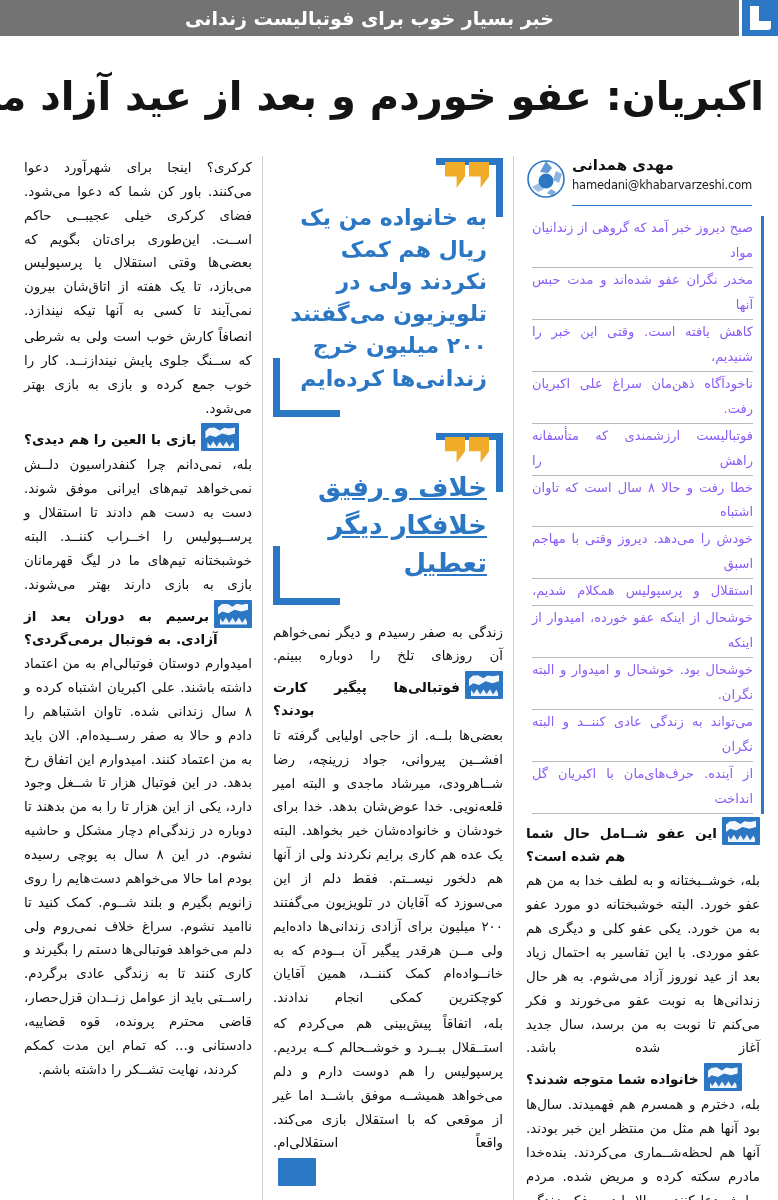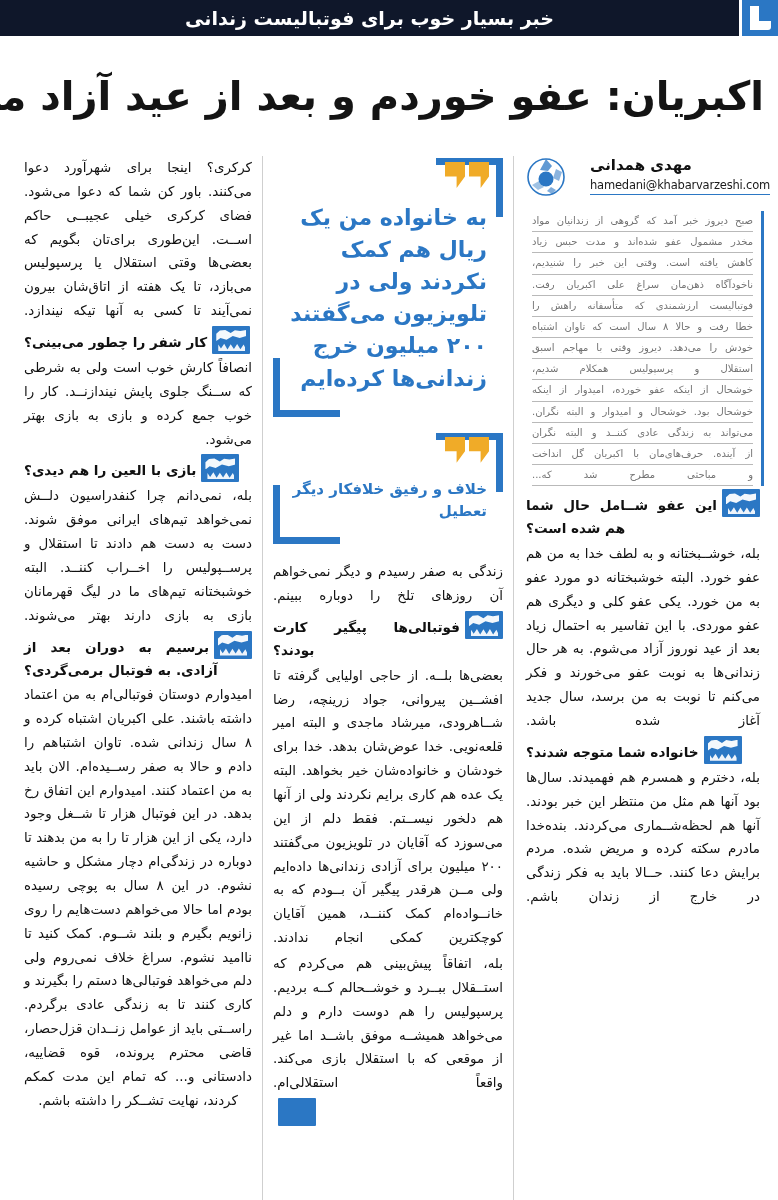--- a/index.html
+++ b/index.html
@@ -53,21 +53,21 @@
     position: absolute;
     left: 8px;
     top: 6px;
     width: 9px;
     height: 9px;
     background: #ffffff;
     border-radius: 4px 4px 0 0;
   }
   .topbar-band {
     flex: 1 1 auto;
-    background: #0f172a;
+    background: #737373;
     display: flex;
     align-items: center;
     justify-content: center;
     padding: 0 12px;
   }
   .topbar-band .ttl {
     color: #ffffff;
     font-size: 19px;
     font-weight: bold;
     letter-spacing: -0.3px;
@@ -114,23 +114,23 @@
   }
   .col-left {
     width: 246px;
     padding: 0 10px 0 8px;
   }
 
   
   .byline {
     display: flex;
     flex-direction: row-reverse;
-    align-items: flex-start;
+    align-items: center;
     justify-content: flex-start;
-    gap: 24px;
+    gap: 6px;
     padding-bottom: 6px;
     margin-bottom: 4px;
   }
   .ball-icon { flex: 0 0 auto; margin-top: 1px; }
   .byline-txt { text-align: left; direction: rtl; flex: 1 1 auto; }
   .byline-name {
     font-size: 15px;
     font-weight: bold;
     color: #111;
     line-height: 1.2;
@@ -138,39 +138,39 @@
   }
   .byline-mail {
     font-size: 11.5px;
     color: #1a1a1a;
     direction: ltr;
     text-align: left;
     letter-spacing: -0.2px;
     margin-top: 2px;
     border-bottom: 1.5px solid #2b77c4;
     display: inline-block;
-    padding-bottom: 2px;
+    padding-bottom: 13px;
   }
 
   
   .lead-block {
     position: relative;
     padding-left: 6px;
     padding-right: 0;
     border-right: 3px solid #2b77c4;
     margin-right: -4px;
     padding-right: 8px;
   }
   .lead-block p {
     margin: 0;
-    font-size: 10px;
+    font-size: 13px;
     line-height: 1.92;
     text-align: justify;
     text-align-last: justify;
-    color: #737373;
+    color: #8b5cf6;
     border-bottom: 0;
   }
   .lead-line {
     display: block;
     border-bottom: 1px solid #b9b9b9;
     padding-bottom: 1px;
   }
 
   
   .body-p {
@@ -261,21 +261,21 @@
     position: relative;
     z-index: 2;
     color: #2b77c4;
     font-size: 22px;
     font-weight: bold;
     line-height: 1.46;
     text-align: right;
     letter-spacing: -0.4px;
     margin-top: 24px;
   }
-  .pq-text.short { font-size: 15px; margin-top: 26px; }
+  .pq-text.short { font-size: 26px; margin-top: 16px; text-decoration: underline; }
 </style>
 </head>
 <body>
 
 <div class="topbar">
   <div class="topbar-logo">
     <div class="lnotch"></div>
     <div class="lglyph"></div>
     <div class="lglyph2"></div>
   </div>
@@ -306,32 +306,31 @@
       <div class="byline-txt">
         <div class="byline-name">مهدی همدانی</div>
         <div class="byline-mail">hamedani@khabarvarzeshi.com</div>
       </div>
     </div>
 
     <div class="lead-block">
       <div id="lead-lines">
           <p>
             <span class="lead-line">صبح دیروز خبر آمد که گروهی از زندانیان مواد</span>
-            <span class="lead-line">مخدر مشمول عفو شده‌اند و مدت حبس زیاد</span>
+            <span class="lead-line">مخدر نگران عفو شده‌اند و مدت حبس آنها</span>
             <span class="lead-line">کاهش یافته است. وقتی این خبر را شنیدیم،</span>
             <span class="lead-line">ناخودآگاه ذهن‌مان سراغ علی اکبریان رفت.</span>
             <span class="lead-line">فوتبالیست ارزشمندی که متأسفانه راهش را</span>
             <span class="lead-line">خطا رفت و حالا ۸ سال است که تاوان اشتباه</span>
             <span class="lead-line">خودش را می‌دهد. دیروز وقتی با مهاجم اسبق</span>
             <span class="lead-line">استقلال و پرسپولیس همکلام شدیم،</span>
             <span class="lead-line">خوشحال از اینکه عفو خورده، امیدوار از اینکه</span>
             <span class="lead-line">خوشحال بود. خوشحال و امیدوار و البته نگران.</span>
             <span class="lead-line">می‌تواند به زندگی عادی کننــد و البته نگران</span>
             <span class="lead-line">از آینده. حرف‌های‌مان با اکبریان گل انداخت</span>
-            <span class="lead-line">و مباحثی مطرح شد که...</span>
           </p>
         </div>
     </div>
 
     <div id="right-blocks">
         <div class="qline"><span class="qbadge"><span class="k1"></span><span class="k2"></span></span><span>این عفو شــامل حال شما هم شده است؟</span></div>
         <p class="body-p">بله، خوشــبختانه و به لطف خدا به من هم عفو خورد. البته خوشبختانه دو مورد عفو به من خورد. یکی عفو کلی و دیگری هم عفو موردی. با این تفاسیر به احتمال زیاد بعد از عید نوروز آزاد می‌شوم. به هر حال زندانی‌ها به نوبت عفو می‌خورند و فکر می‌کنم تا نوبت به من برسد، سال جدید آغاز شده باشد.</p>
         <div class="qline"><span class="qbadge"><span class="k1"></span><span class="k2"></span></span><span>خانواده شما متوجه شدند؟</span></div>
         <p class="body-p">بله، دخترم و همسرم هم فهمیدند. سال‌ها بود آنها هم مثل من منتظر این خبر بودند. آنها هم لحظه‌شــماری می‌کردند. بنده‌خدا مادرم سکته کرده و مریض شده. مردم برایش دعا کنند. حــالا باید به فکر زندگی در خارج از زندان باشم.</p>
       </div>
@@ -362,21 +361,20 @@
         <div class="qline"><span class="qbadge"><span class="k1"></span><span class="k2"></span></span><span>فوتبالی‌ها پیگیر کارت بودند؟</span></div>
         <p class="body-p">بعضی‌ها بلــه. از حاجی اولیایی گرفته تا افشــین پیروانی، جواد زرینچه، رضا شــاهرودی، میرشاد ماجدی و البته امیر قلعه‌نویی. خدا عوض‌شان بدهد. خدا برای خودشان و خانواده‌شان خیر بخواهد. البته یک عده هم کاری برایم نکردند ولی از آنها هم دلخور نیســتم. فقط دلم از این می‌سوزد که آقایان در تلویزیون می‌گفتند ۲۰۰ میلیون برای آزادی زندانی‌ها داده‌ایم ولی مــن هرقدر پیگیر آن بــودم که به خانــواده‌ام کمک کننــد، همین آقایان کوچکترین کمکی انجام ندادند.</p>
         <p class="body-p">بله، اتفاقاً پیش‌بینی هم می‌کردم که استــقلال ببــرد و خوشــحالم کــه بردیم. پرسپولیس را هم دوست دارم و دلم می‌خواهد همیشــه موفق باشــد اما غیر از موقعی که با استقلال بازی می‌کند. واقعاً استقلالی‌ام.</p>
         <div class="qline"><span class="qbadge"></span></div>
       </div>
   </div>
 
   <div class="col col-left">
     <div id="left-blocks">
         <p class="body-p">کرکری؟ اینجا برای شهرآورد دعوا می‌کنند. باور کن شما که دعوا می‌شود. فضای کرکری خیلی عجیبــی حاکم اســت. این‌طوری برای‌تان بگویم که بعضی‌ها وقتی استقلال یا پرسپولیس می‌بازد، تا یک هفته از اتاق‌شان بیرون نمی‌آیند تا کسی به آنها تیکه نیندازد.</p>
-        <div class="qline"><span class="qbadge"><span class="k1"></span><span class="k2"></span></span><span>کار شفر را چطور می‌بینی؟</span></div>
         <p class="body-p">انصافاً کارش خوب است ولی به شرطی که ســنگ جلوی پایش نیندازنــد. کار را خوب جمع کرده و بازی به بازی بهتر می‌شود.</p>
         <div class="qline"><span class="qbadge"><span class="k1"></span><span class="k2"></span></span><span>بازی با العین را هم دیدی؟</span></div>
         <p class="body-p">بله، نمی‌دانم چرا کنفدراسیون دلــش نمی‌خواهد تیم‌های ایرانی موفق شوند. دست به دست هم دادند تا استقلال و پرســپولیس را اخــراب کننــد. البته خوشبختانه تیم‌های ما در لیگ قهرمانان بازی به بازی دارند بهتر می‌شوند.</p>
         <div class="qline"><span class="qbadge"><span class="k1"></span><span class="k2"></span></span><span>برسیم به دوران بعد از آزادی. به فوتبال برمی‌گردی؟</span></div>
         <p class="body-p last">امیدوارم دوستان فوتبالی‌ام به من اعتماد داشته باشند. علی اکبریان اشتباه کرده و ۸ سال زندانی شده. تاوان اشتباهم را دادم و حالا به صفر رســیده‌ام. الان باید به من اعتماد کنند. امیدوارم این اتفاق رخ بدهد. در این فوتبال هزار تا شــغل وجود دارد، یکی از این هزار تا را به من بدهند تا دوباره در زندگی‌ام دچار مشکل و حاشیه نشوم. در این ۸ سال به پوچی رسیده بودم اما حالا می‌خواهم دست‌هایم را روی زانویم بگیرم و بلند شــوم. کمک کنید تا ناامید نشوم. سراغ خلاف نمی‌روم ولی دلم می‌خواهد فوتبالی‌ها دستم را بگیرند و کاری کنند تا به زندگی عادی برگردم. راســتی باید از عوامل زنــدان قزل‌حصار، قاضی محترم پرونده، قوه قضاییه، دادستانی و... که تمام این مدت کمکم کردند، نهایت تشــکر را داشته باشم.</p>
       </div>
   </div>
 
 </div>
 

